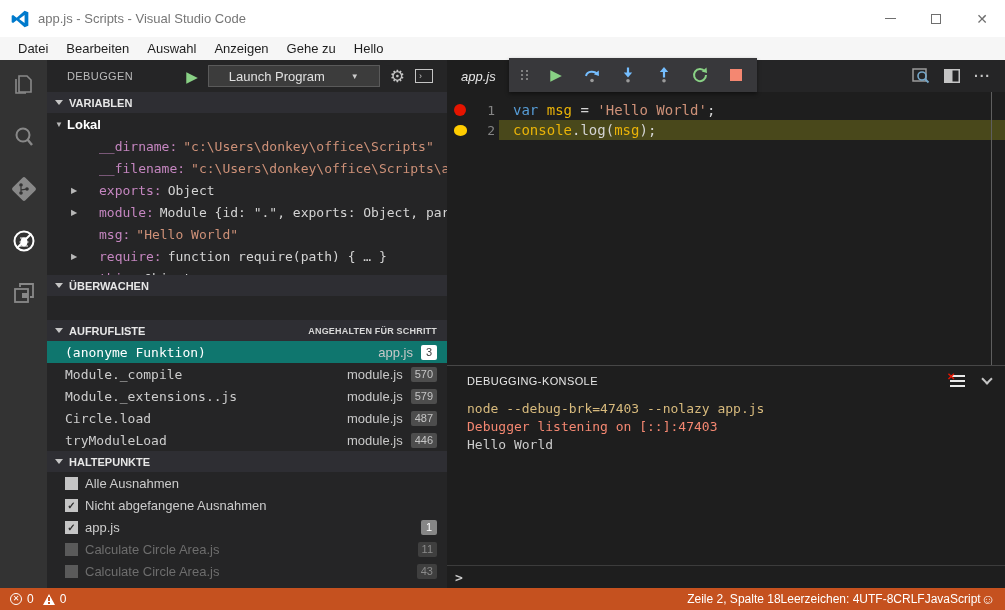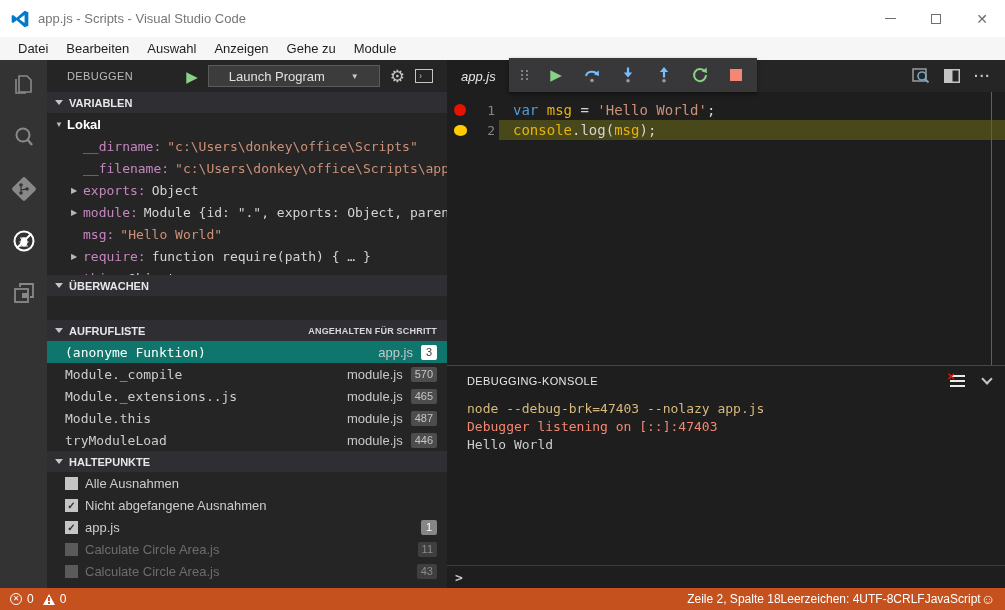--- a/index.html
+++ b/index.html
@@ -41,21 +41,21 @@
 
   .section-header { height:21px; background:#2e2e33; display:flex; align-items:center; padding:0 10px 0 8px; font-size:11px; font-weight:bold; color:#e7e7e7; flex:0 0 21px; cursor:pointer; }
   .tri-down { width:0; height:0; border-left:4px solid transparent; border-right:4px solid transparent; border-top:5px solid #c5c5c5; margin-right:6px; }
   .pause-note { margin-left:auto; font-size:9px; font-weight:bold; color:#d8d8d8; letter-spacing:.2px; }
 
   .tree { font-family:"DejaVu Sans Mono", monospace; }
   .tree-row { height:22px; display:flex; align-items:center; padding-left:8px; white-space:nowrap; overflow:hidden; cursor:pointer; }
   .tree-row .twisty { width:12px; font-size:8px; color:#b8b8b8; flex:0 0 12px; font-family:"Liberation Sans", sans-serif; }
   .scope-label { font-weight:bold; color:#ffffff; font-family:"Liberation Sans", sans-serif; font-size:13px; }
   .var-indent { padding-left:24px; }
-  .vname { color:#c586c0; }
+  .vname { color:#c586c0;margin-left:16px; }
   .vval { margin-left:6px; }
   .vval.str { color:#ce9178; }
   .vval.obj { color:#d4d4d4; }
   .clipped { height:8px; overflow:hidden; flex:0 0 8px; }
 
   .watch-empty { height:24px; flex:0 0 24px; }
 
   .cs-row { height:22px; display:flex; align-items:center; padding:0 10px 0 18px; font-family:"DejaVu Sans Mono", monospace; font-size:13px; color:#cccccc; cursor:pointer; }
   .cs-row.selected { background:#0f766e; color:#ffffff; }
   .cs-file { margin-left:auto; font-family:"Liberation Sans", sans-serif; color:#c8c8c8; }
@@ -150,21 +150,21 @@
         </div>
     </div>
   </div>
 
   <div class="menubar">
     <span class="menu-item">Datei</span>
     <span class="menu-item">Bearbeiten</span>
     <span class="menu-item">Auswahl</span>
     <span class="menu-item">Anzeigen</span>
     <span class="menu-item">Gehe zu</span>
-    <span class="menu-item">Module</span>
+    <span class="menu-item">Hello</span>
   </div>
 
   <div class="main">
 
     <div class="activitybar">
       <svg class="act-icon" viewBox="0 0 26 26">
         <path fill="none" stroke="#bdbdbd" stroke-width="1.6" d="M8 4h8l4 4v12H8z"></path>
         <path fill="none" stroke="#bdbdbd" stroke-width="1.6" d="M5 7v14h10"></path>
       </svg>
       <svg class="act-icon" viewBox="0 0 26 26">
@@ -270,24 +270,24 @@
         <span class="cs-badge">3</span>
       </div>
       <div class="cs-row">
         <span>Module._compile</span>
         <span class="cs-file">module.js</span>
         <span class="cs-badge">570</span>
       </div>
       <div class="cs-row">
         <span>Module._extensions..js</span>
         <span class="cs-file">module.js</span>
-        <span class="cs-badge">465</span>
+        <span class="cs-badge">579</span>
       </div>
       <div class="cs-row">
-        <span>Module.this</span>
+        <span>Circle.load</span>
         <span class="cs-file">module.js</span>
         <span class="cs-badge">487</span>
       </div>
       <div class="cs-row">
         <span>tryModuleLoad</span>
         <span class="cs-file">module.js</span>
         <span class="cs-badge">446</span>
       </div>
 
       <div class="section-header">

